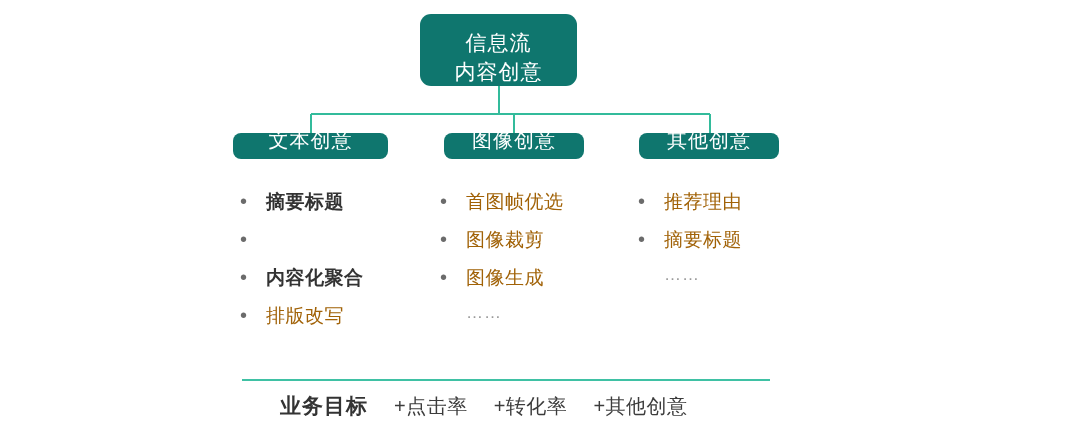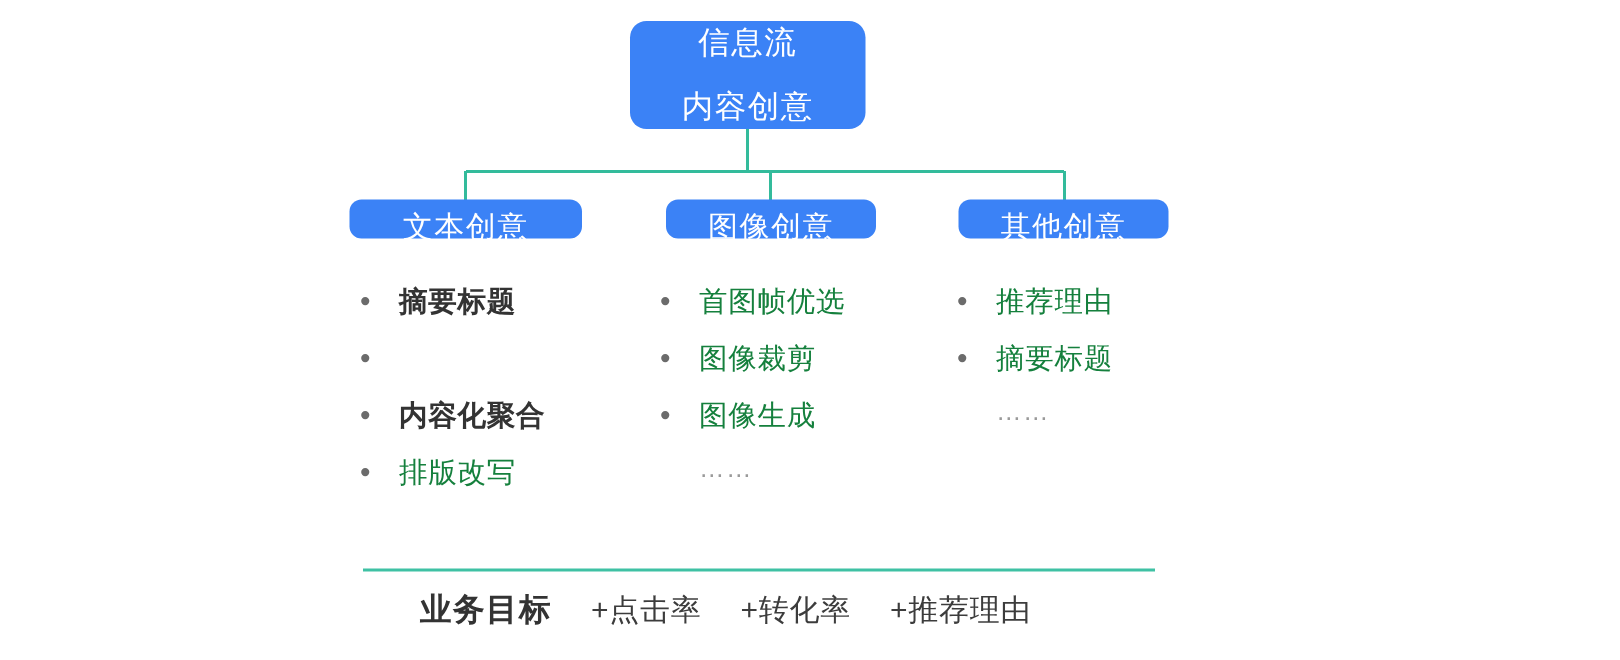--- a/index.html
+++ b/index.html
@@ -29,27 +29,27 @@
     position: absolute;
     left: 0; top: 0;
     width: 1080px;
     height: 440px;
     pointer-events: none;
   }
 
   
   .node {
     position: absolute;
-    background: #3b82f6;
+    background: #0f766e;
     border-radius: 9px;
     color: #ffffff;
     display: flex;
     flex-direction: column;
     align-items: center;
-    justify-content: space-between;
+    justify-content: flex-end;
     text-align: center;
     letter-spacing: 1px;
     box-sizing: border-box;
   }
 
   .node.root {
     left: 420px;
     top: 14px;
     width: 157px;
     height: 72px;
@@ -87,21 +87,21 @@
     width: 26px;
     flex: 0 0 26px;
     text-align: left;
     font-size: 20px;
     color: #6b6b6b;
     line-height: 38px;
   }
   .bullet-text {
     font-size: 19px;
     line-height: 38px;
-    color: #15803d;
+    color: #a16207;
     letter-spacing: 0.5px;
     white-space: nowrap;
   }
   .bullet-text.bold {
     font-weight: bold;
     color: #333333;
   }
 
   .ellipsis-row {
     display: flex;
@@ -226,16 +226,16 @@
       <span class="ellipsis-text">……</span>
     </div>
   </div>
 
   <div id="footer-divider"></div>
 
   <div id="footer-goals">
     <span class="goal-label">业务目标</span>
     <span class="goal-item">+点击率</span>
     <span class="goal-item">+转化率</span>
-    <span class="goal-item">+推荐理由</span>
+    <span class="goal-item">+其他创意</span>
   </div>
 
 </div>
 
 </body></html>

